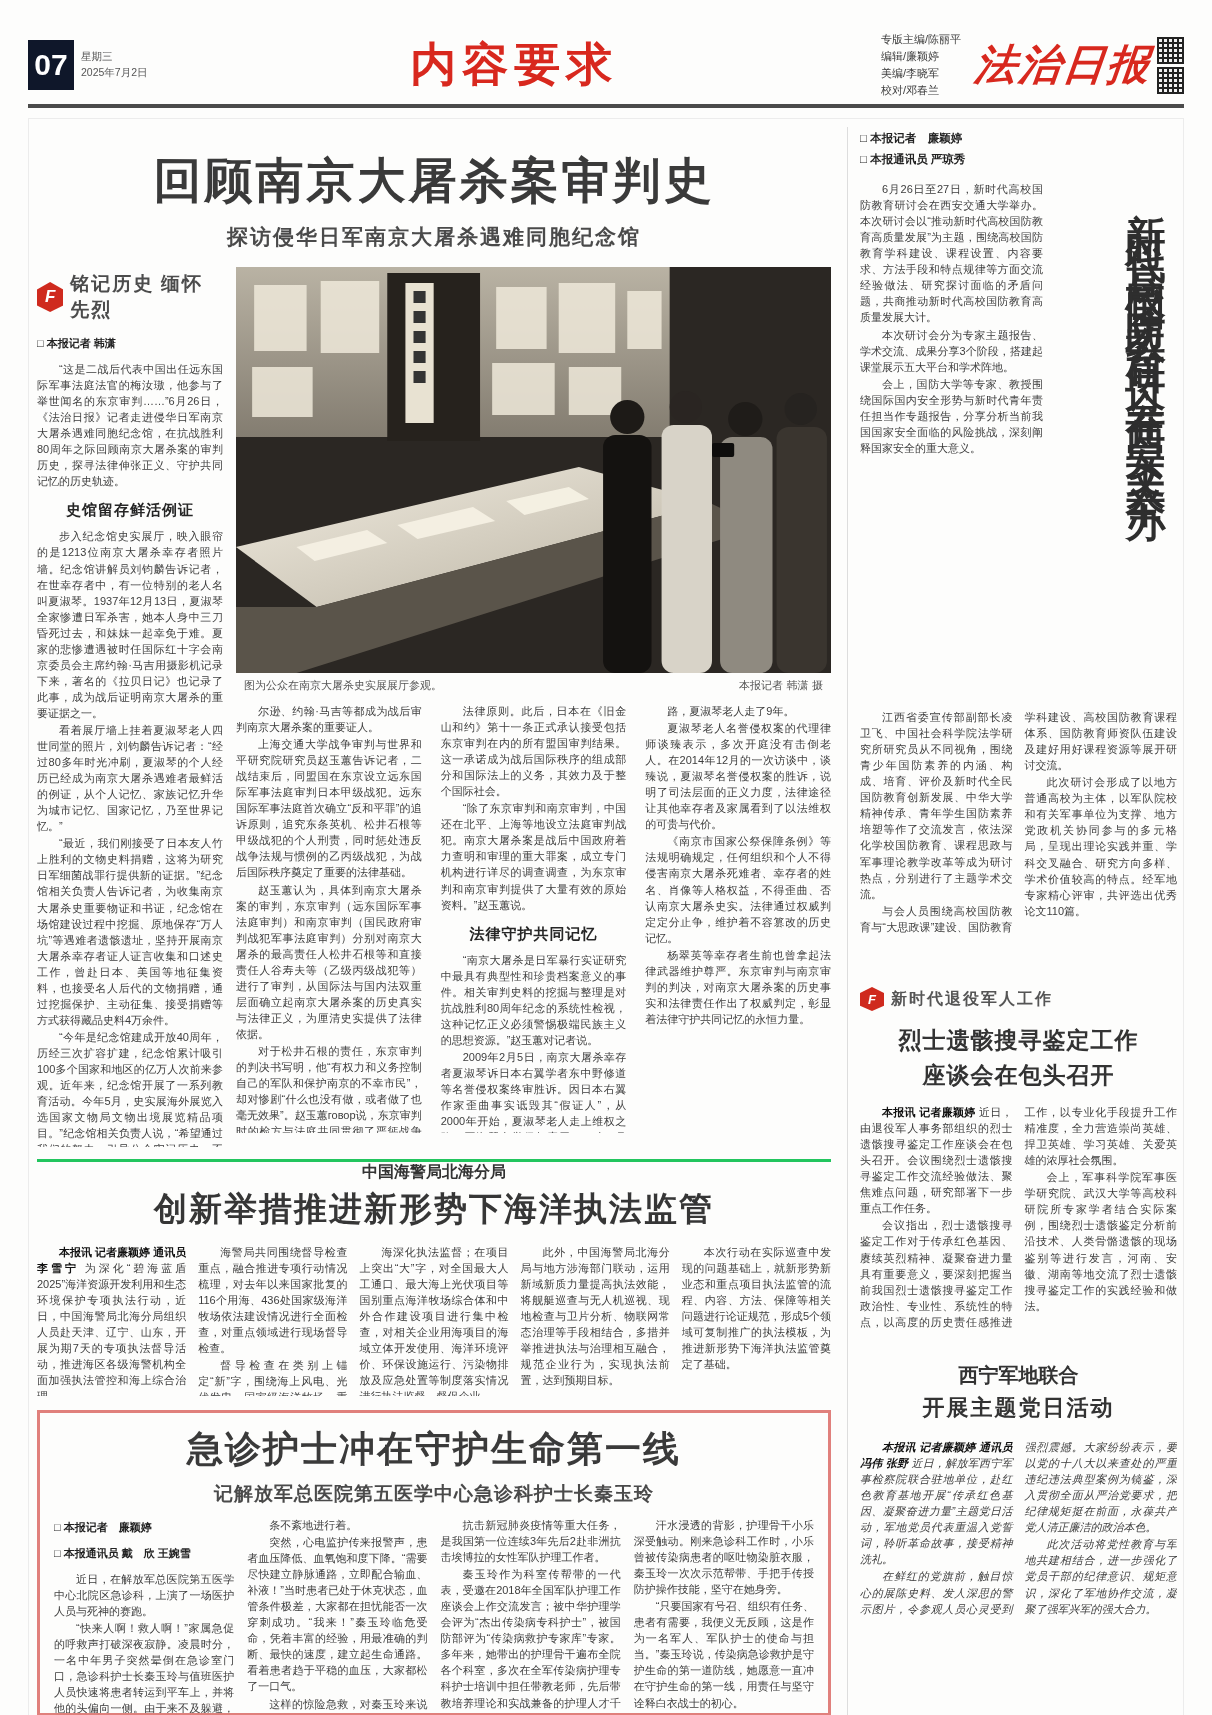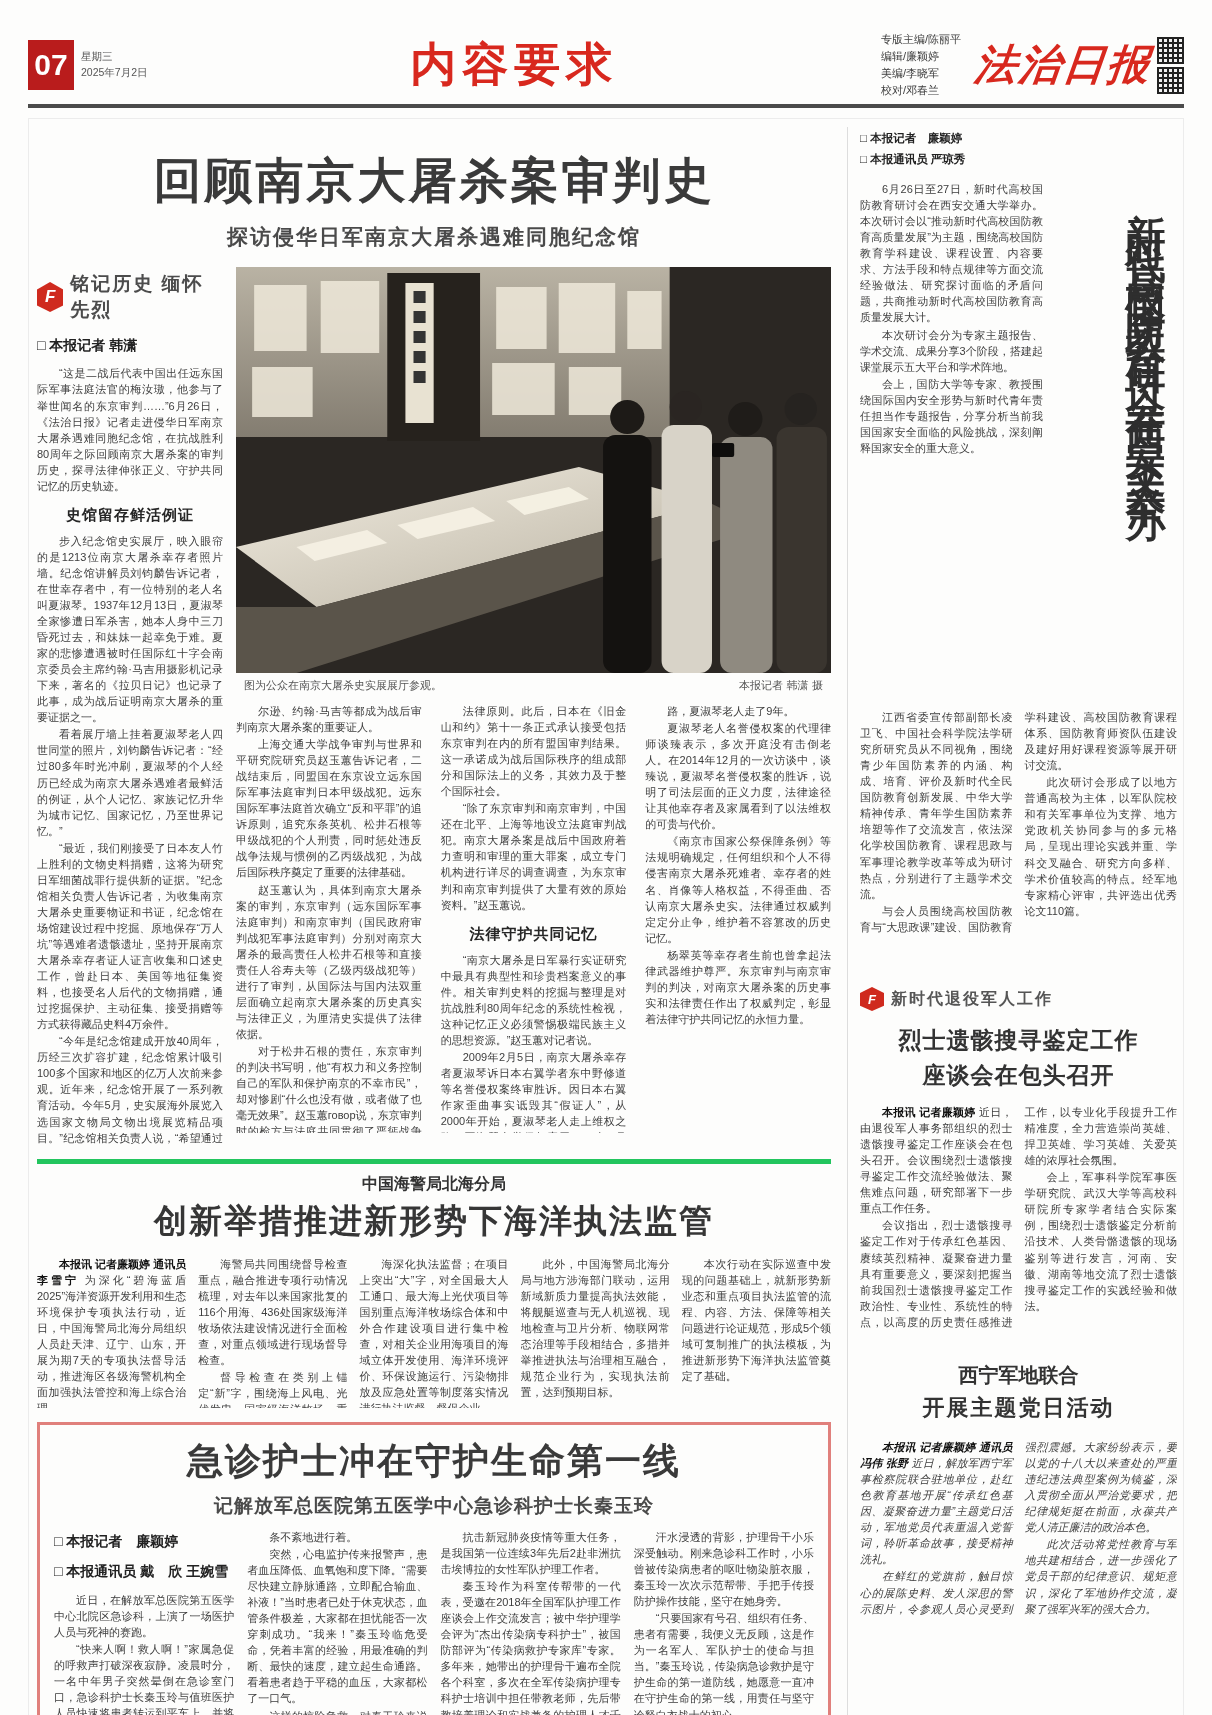--- a/index.html
+++ b/index.html
@@ -4,21 +4,21 @@
 <style>
   * { box-sizing: border-box; margin: 0; padding: 0; }
   html,body { background:#e9e9e9; }
   .page {
     position: relative; width: 1212px; height: 1715px; margin: 0 auto;
     background: #fdfdfc; overflow: hidden; color:#3b3b3b;
     font-family: "Liberation Sans", "DejaVu Sans", sans-serif;
   }
   
   .hdr { display:flex; align-items:center; padding: 34px 28px 0 28px; height: 96px; }
-  .pageno { width:46px; height:50px; background:#b91c1c; color:#fff; font-size:30px; font-weight:bold;
+  .pageno { width:46px; height:50px; background:#0f172a; color:#fff; font-size:30px; font-weight:bold;
             display:flex; align-items:center; justify-content:center; }
   .dateblk { font-size:10.5px; color:#555; margin-left:7px; line-height:1.5; }
   .secttitle { flex:1; text-align:center; font-size:46px; font-weight:900; color:#d8281e;
                letter-spacing:6px; font-family:"Liberation Sans",sans-serif; }
   .credits { font-size:10px; color:#555; text-align:right; line-height:1.45; margin-right:8px; white-space:nowrap; }
   .credits p { text-indent:0 !important; }
   .masthead { font-size:42px; font-weight:900; color:#d8281e; font-family:"DejaVu Serif",serif;
               font-style:italic; transform:skewX(-6deg); letter-spacing:2px; margin:0 6px; }
   .qrcol { display:flex; flex-direction:column; gap:3px; }
   .qr { width:27px; height:27px;
@@ -40,30 +40,30 @@
   .photo  { width:100%; height:406px; background:#2b2723; }
   .caption{ display:flex; justify-content:space-between; font-size:11px; color:#555; padding:5px 8px 2px 8px; font-family:"DejaVu Serif",serif;}
   .m-cols3{ display:flex; gap:19px; margin-top:8px; height:430px; overflow:hidden; }
   .m-cols3 > div { flex:1; overflow:hidden; }
   
   .badge { display:flex; align-items:center; gap:7px; margin:4px 0 12px 0; }
   .cube { width:30px; height:30px; background:#cf2a1e; position:relative;
           clip-path:polygon(50% 0,100% 25%,100% 78%,50% 100%,0 78%,0 25%); 
           display:flex;align-items:center;justify-content:center;}
   .cube span { color:#fff; font-weight:900; font-size:17px; font-style:italic; }
-  .badge b { font-size:19px; color:#4c4c4c; letter-spacing:2px; font-weight:bold; }
+  .badge b { font-size:19px; color:#4c4c4c; letter-spacing:2px; font-weight:bold;font-family:Liberation Serif, serif; }
   .badge.small b { font-size:16px; color:#555; }
   .badge.small .cube { width:24px; height:24px; } .badge.small .cube span{font-size:13px;}
   
   .txt p { font-size:11px; line-height:1.46; text-align:justify; text-indent:2em; color:#3d3d3d; margin-bottom:1px;}
-  .txt p.byline { text-indent:0; font-weight:bold; font-size:14px; color:#222; margin:2px 0 10px 0;}
+  .txt p.byline { text-indent:0; font-weight:bold; font-size:11px; color:#222; margin:2px 0 10px 0;}
   .txt p b { color:#111; }
   .txt h4 { text-align:center; font-size:15px; color:#262626; margin:12px 0 8px 0; letter-spacing:1px;}
   
-  .cg { border-top:5px solid #22c55e; margin-top:12px; padding-top:10px; }
+  .cg { border-top:3px solid #22c55e; margin-top:12px; }
   .cg-kicker { text-align:center; font-size:16px; font-weight:bold; color:#333; }
   .cg-head { text-align:center; font-size:33px; font-weight:bold; color:#363636; letter-spacing:2px; margin-top:4px;}
   .cg-cols { display:flex; gap:12px; margin-top:12px; height:152px; overflow:hidden;}
   .cg-cols > div { flex:1; overflow:hidden;}
   
   .nurse { border:3px solid #e0807c; margin-top:14px; padding:10px 14px; height:306px; overflow:hidden;}
   .n-head { text-align:center; font-size:36px; font-weight:bold; color:#3a3a3a; letter-spacing:2px; margin-top:2px;}
   .n-sub  { text-align:center; font-size:19px; font-weight:bold; color:#4a4a4a; margin-top:7px; letter-spacing:1px;}
   .n-cols { display:flex; gap:13px; margin-top:10px; height:206px; overflow:hidden;}
   .n-cols > div { flex:1; overflow:hidden;}

